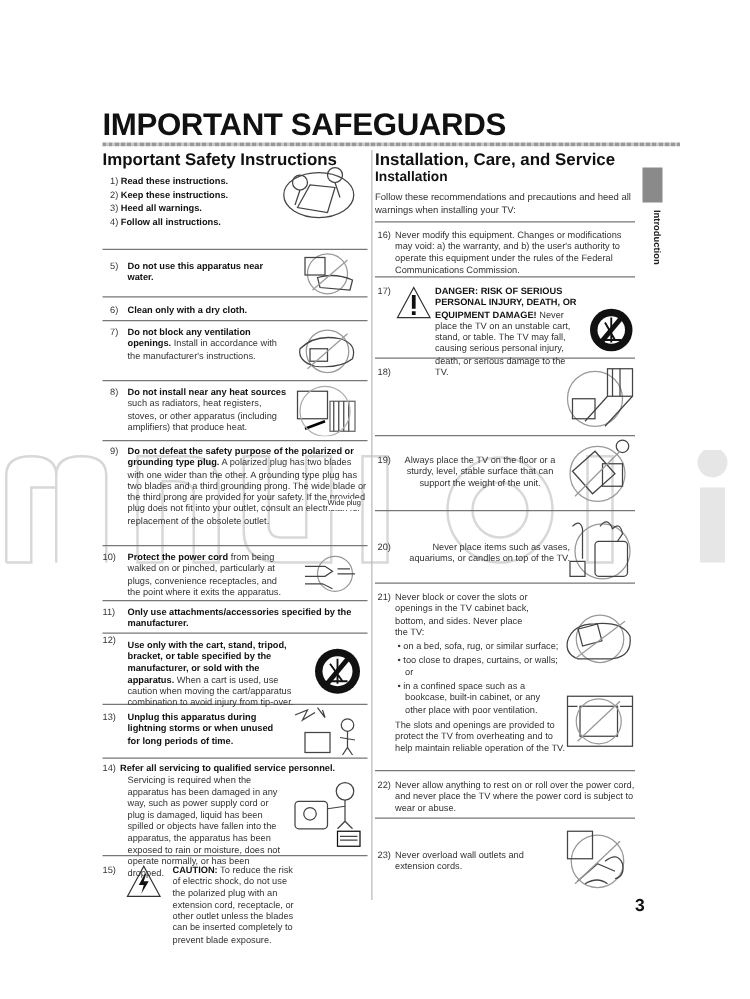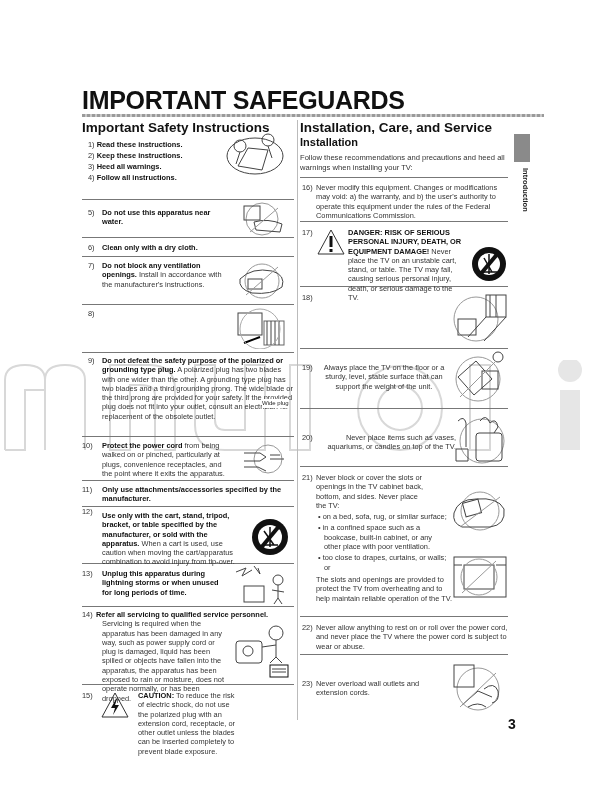--- a/index.html
+++ b/index.html
@@ -102,20 +102,21 @@
         <circle cx="30" cy="20" r="17" stroke="#999"></circle>
         <path d="M8 18 Q20 6 40 10 Q54 14 50 26 Q40 34 20 32 Q6 28 8 18 Z"></path>
         <rect x="16" y="18" width="14" height="10"></rect>
         <path d="M14 34 L46 6" stroke="#999"></path>
       </g>
     </svg>
   </div>
 
   <div class="item" style="height:48px; padding-top:4px;">
     <span class="num" style="left:6px; top:4px;">8)</span>
+    <span class="body" style="padding-left:20px; width:130px;"><b>Do not install near any heat sources</b><span> such as radiators, heat registers, stoves, or other apparatus (including amplifiers) that produce heat.</span></span>
     <svg style="position:absolute; left:152px; top:2px; width:54px; height:42px;" viewBox="0 0 54 42">
       <g fill="none" stroke="#444" stroke-width="1">
         <rect x="4" y="6" width="24" height="22"></rect>
         <rect x="30" y="14" width="20" height="24" stroke="#666"></rect>
         <path d="M33 14 V38 M37 14 V38 M41 14 V38 M45 14 V38"></path>
         <path d="M10 36 L26 30" stroke="#000" stroke-width="2"></path>
         <circle cx="26" cy="22" r="20" stroke="#aaa"></circle>
       </g>
     </svg>
   </div>
@@ -257,22 +258,22 @@
         <path d="M30 10 Q36 2 40 12 Q46 6 48 16 L44 22 M8 10 Q14 4 16 12 V36 M6 38 H18 V50 H6 Z"></path>
       </g>
     </svg>
   </div>
 
   <div class="item" style="height:150px; padding-top:6px;">
     <span class="num" style="left:2px; top:6px;">21)</span>
     <span class="body" style="padding-left:16px; width:132px;">
       <span style="display:block; width:110px;">Never block or cover the slots or openings in the TV cabinet back, bottom, and sides. Never place the TV:</span>
       <span class="bullet">• <span>on a bed, sofa, rug, or similar surface;</span></span>
+      <span class="bullet">• <span>too close to drapes, curtains, or walls; or</span></span>
       <span class="bullet">• <span>in a confined space such as a bookcase, built-in cabinet, or any other place with poor ventilation.</span></span>
-      <span class="bullet">• <span>too close to drapes, curtains, or walls; or</span></span>
       <span style="display:block; margin-top:3px; width:140px;">The slots and openings are provided to protect the TV from overheating and to help maintain reliable operation of the TV.</span>
     </span>
     <svg style="position:absolute; left:150px; top:22px; width:58px; height:44px;" viewBox="0 0 58 44">
       <g fill="none" stroke="#444" stroke-width="1">
         <circle cx="30" cy="22" r="19" stroke="#999"></circle>
         <path d="M4 24 Q8 10 26 10 Q48 8 54 20 Q56 36 40 38 H12 Q2 34 4 24 Z"></path>
         <rect x="14" y="12" width="16" height="14" transform="rotate(-15 22 19)"></rect>
         <path d="M10 38 L50 8" stroke="#999"></path>
       </g>
     </svg>

